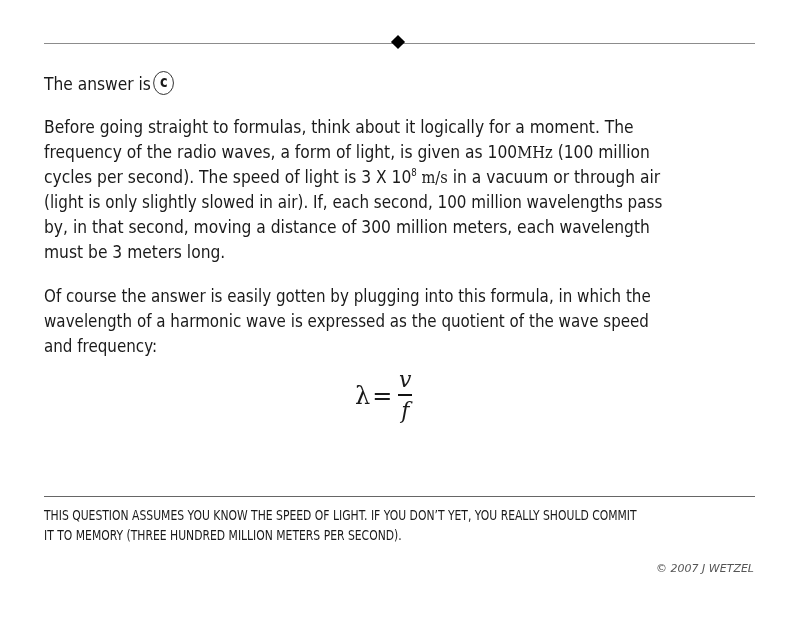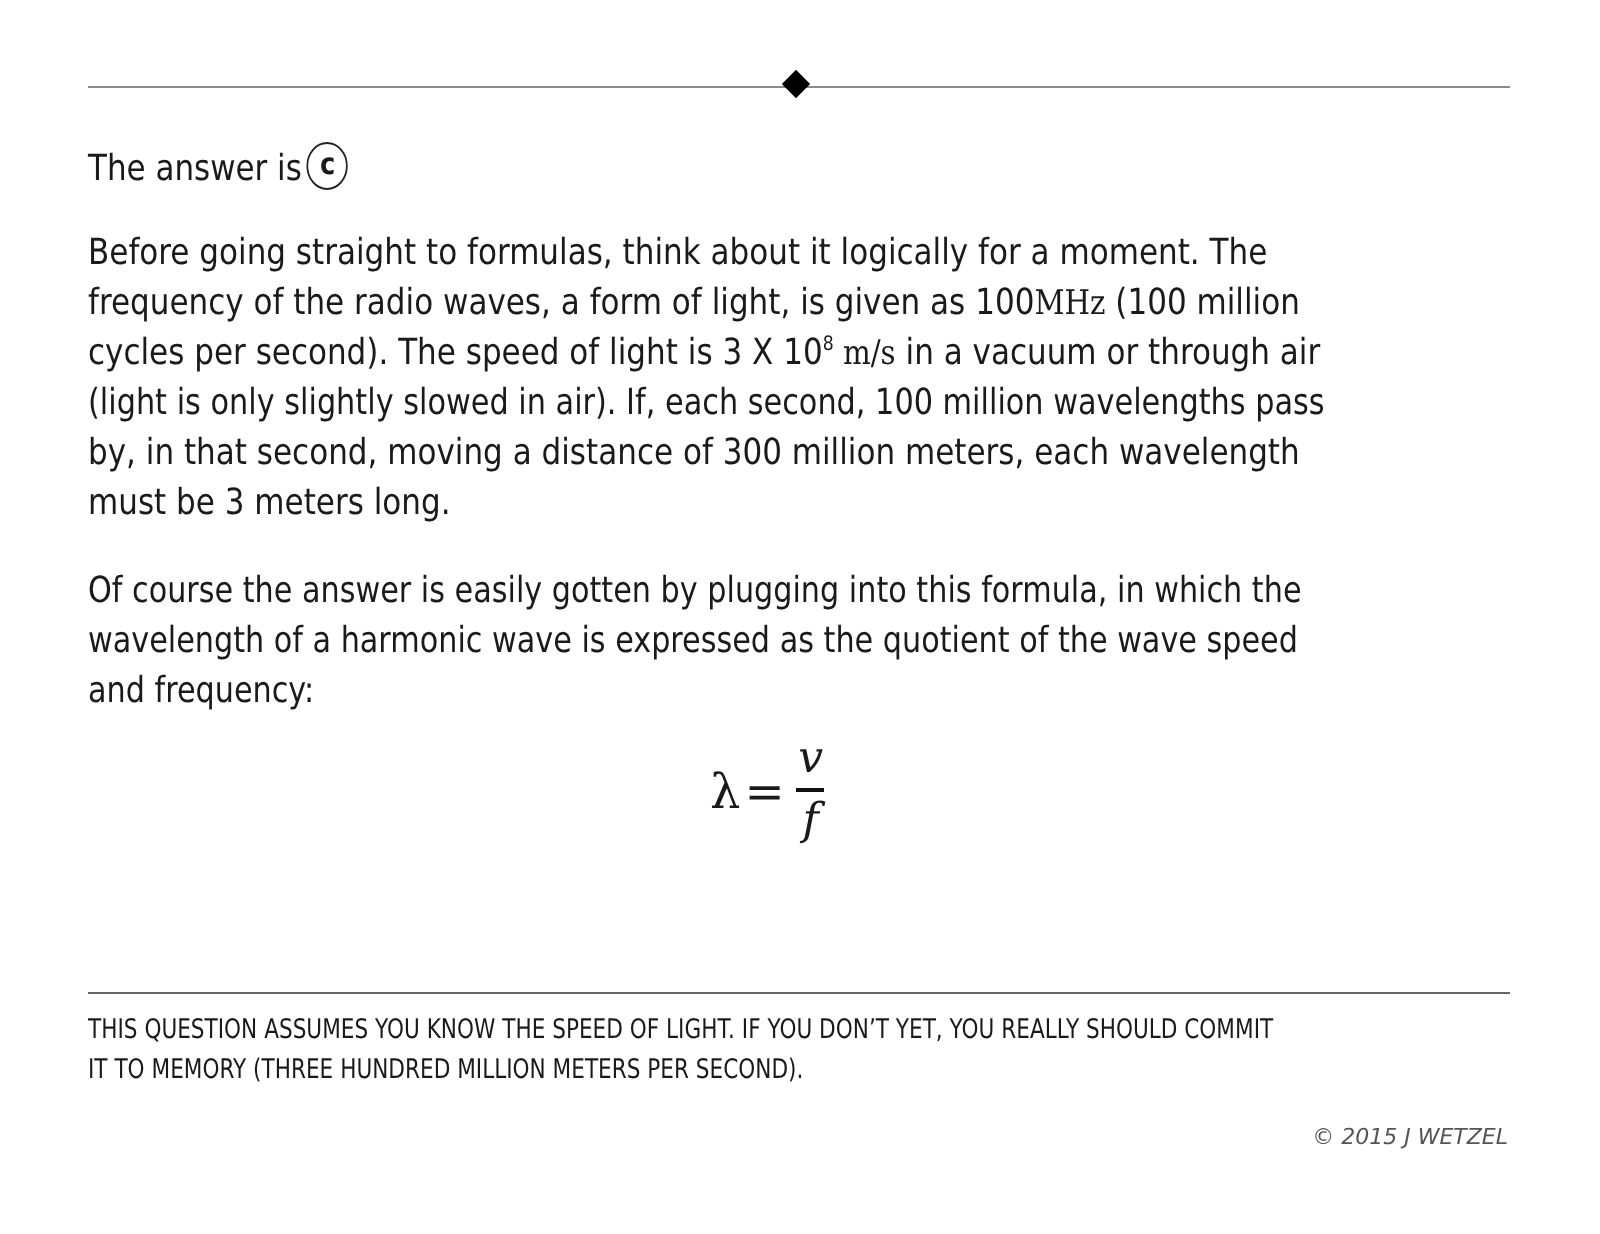--- a/index.html
+++ b/index.html
@@ -59,13 +59,13 @@
   </span>
 </div>
 
 <div class="rule-bottom"></div>
 
 <div>
   <div class="note" style="top:506px; transform: scaleX(0.80);">THIS QUESTION ASSUMES YOU KNOW THE SPEED OF LIGHT.  IF YOU DON’T YET, YOU REALLY SHOULD COMMIT</div>
   <div class="note" style="top:526px; transform: scaleX(0.80);">IT TO MEMORY (THREE HUNDRED MILLION METERS PER SECOND).</div>
 </div>
 
-<div class="copyright">© 2015 J WETZEL</div>
+<div class="copyright">© 2007 J WETZEL</div>
 
 </body></html>

